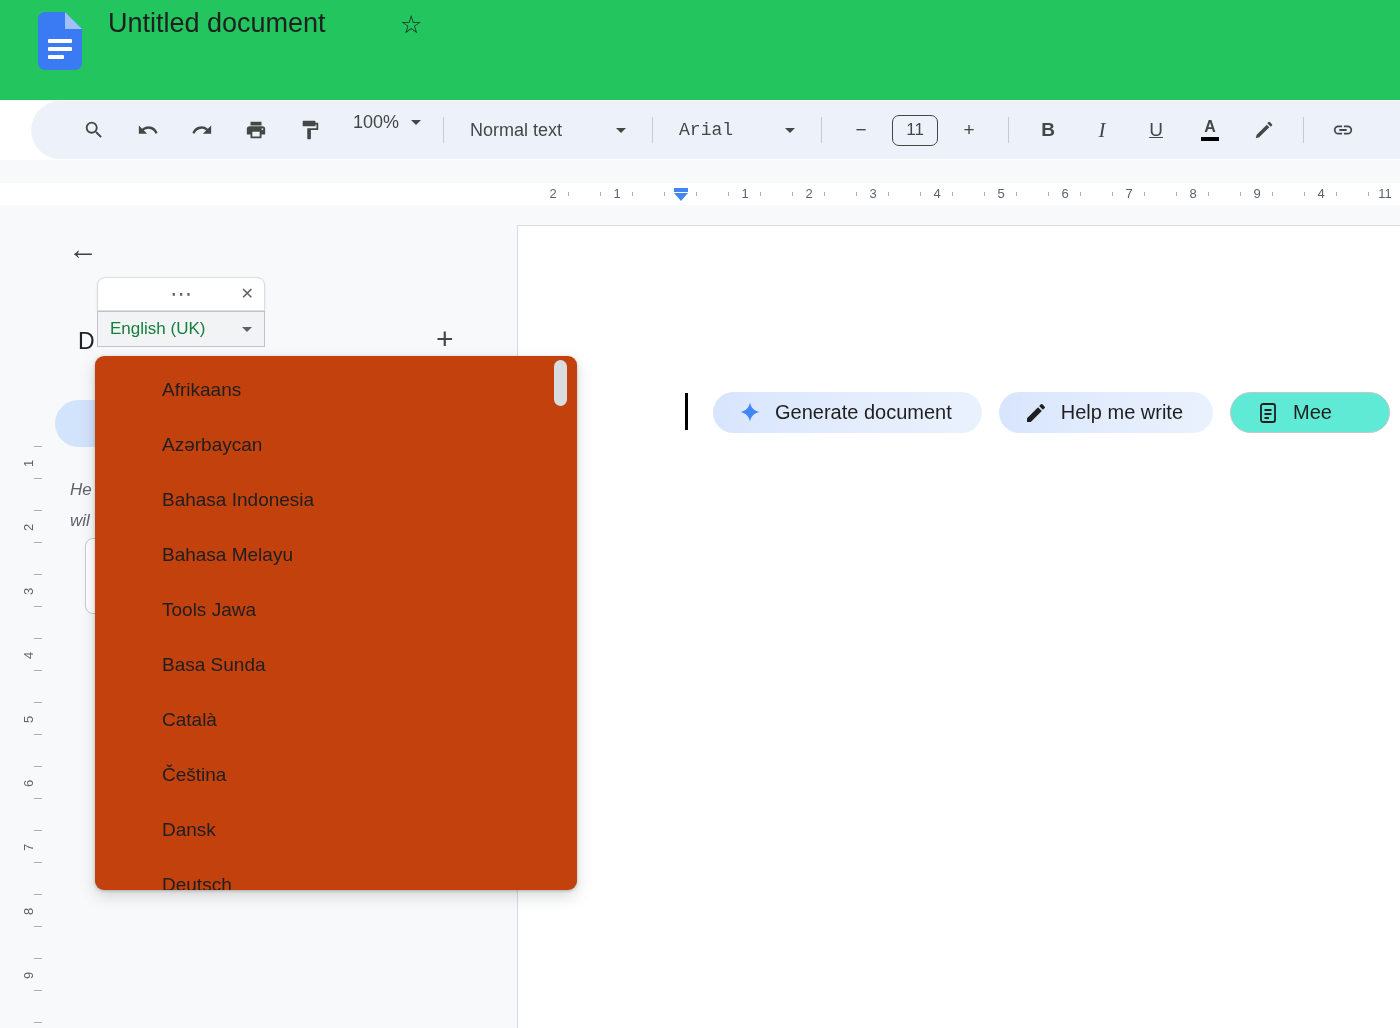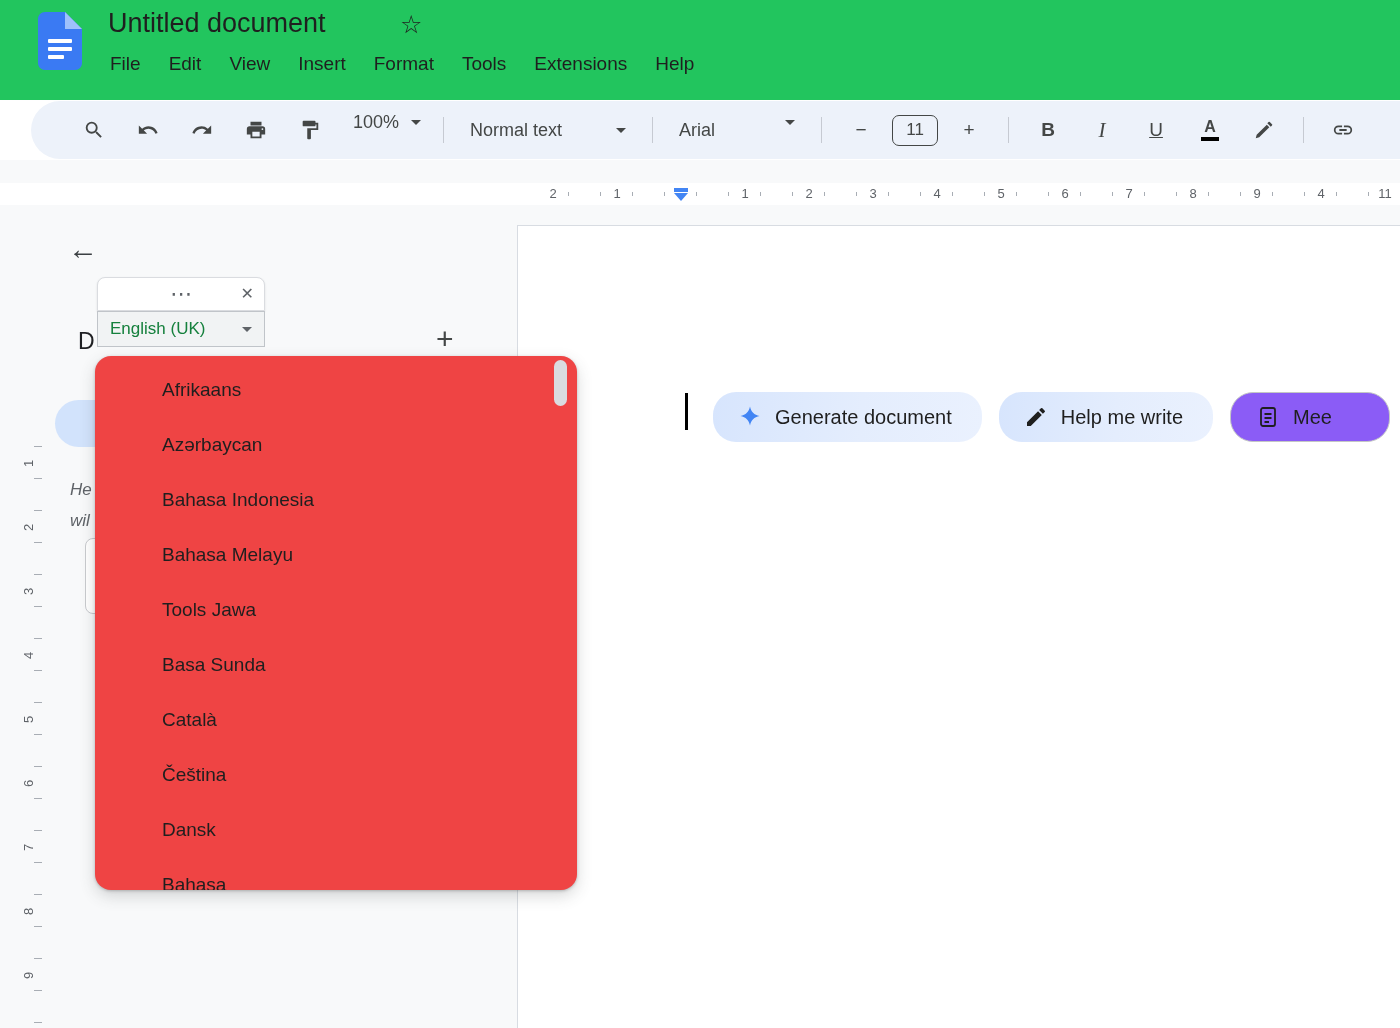--- a/index.html
+++ b/index.html
@@ -22,21 +22,21 @@
     position: absolute; left: 31px; top: 101px; width: 1369px; height: 58px;
     background: #edf2fa; border-radius: 29px 0 0 29px;
     display: flex; align-items: center; padding-left: 36px; color: #444746; z-index: 4;
   }
   .tb-btn { width: 30px; height: 30px; margin: 0 12px; display: flex; align-items: center; justify-content: center; border-radius: 4px; cursor: pointer; flex: none; }
   .tb-btn svg { width: 22px; height: 22px; fill: #444746; }
   .caret { width: 0; height: 0; border-left: 5px solid transparent; border-right: 5px solid transparent; border-top: 5.5px solid #444746; display: inline-block; flex: none; }
   .tb-divider { width: 1px; height: 26px; background: #c6cad2; margin: 0 12px; flex: none; }
   .zoom-ctrl { display: flex; align-items: center; gap: 12px; margin: 0 10px 16px 16px; font-size: 18px; cursor: pointer; flex: none; }
   .style-ctrl { display: flex; align-items: center; justify-content: space-between; width: 172px; margin: 0 6px; padding: 0 8px; font-size: 18px; cursor: pointer; flex: none; text-align: right; }
-  .font-ctrl { display: flex; justify-content: space-between; width: 132px; margin: 0 6px; padding: 0 8px; font-size: 18px; cursor: pointer; flex: none; }
+  .font-ctrl { display: flex; align-items: center; justify-content: space-between; width: 132px; margin: 0 6px; padding: 0 8px; font-size: 18px; cursor: pointer; flex: none; font-family: Liberation Mono, monospace; }
   .size-box { width: 46px; height: 31px; border: 1.5px solid #444746; border-radius: 7px; display: flex; align-items: center; justify-content: center; font-size: 17px; margin: 0 4px; cursor: text; flex: none; background: transparent; }
   .fmt-letter { font-size: 19px; }
   .b-l { font-weight: 700; }
   .i-l { font-family: "Liberation Serif", "DejaVu Serif", serif; font-style: italic; font-size: 21px; }
   .u-l { text-decoration: underline; }
   .a-wrap { display: flex; flex-direction: column; align-items: center; line-height: 1; }
   .a-letter { font-size: 16px; font-weight: 600; }
   .a-bar { width: 18px; height: 4px; background: #000; margin-top: 2px; }
 
   
@@ -54,41 +54,41 @@
     background: repeating-linear-gradient(to bottom, transparent 0 31px, #a8adb4 31px 32px); }
   .vnums { padding-top: 32px; }
   .vrow { height: 64px; display: flex; align-items: center; justify-content: center; }
   .vnum { transform: rotate(-90deg); font-size: 13px; color: #5f6368; }
 
   
   .canvas { position: absolute; left: 0; top: 160px; width: 1400px; height: 868px; background: #f8f9fa; z-index: 1; }
   .page { position: absolute; left: 517px; top: 65px; width: 883px; height: 803px; background: #fff; border-left: 1px solid #d8dce2; border-top: 1px solid #d8dce2; cursor: text; }
   .text-cursor { position: absolute; left: 167px; top: 167px; width: 2.5px; height: 37px; background: #000; }
   .ai-chips { position: absolute; left: 195px; top: 166px; display: flex; gap: 17px; }
-  .chip { height: 50px; border-radius: 23px; display: flex; align-items: center; gap: 13px; padding: 0 30px 0 25px; font-size: 20px; color: #1f1f1f; cursor: pointer; white-space: nowrap;
+  .chip { height: 41px; border-radius: 23px; display: flex; align-items: center; gap: 13px; padding: 0 30px 0 25px; font-size: 20px; color: #1f1f1f; cursor: pointer; white-space: nowrap;
     background: linear-gradient(93deg, #d7e5fd 0%, #e4edfd 55%, #eaf1fe 100%); flex: none; }
   .chip svg { width: 24px; height: 24px; flex: none; }
-  .chip.outline { background: #8b5cf6; border: 1px solid #c4c7c5; width: 160px; overflow: hidden; }
+  .chip.outline { background: #5eead4; border: 1px solid #c4c7c5; width: 160px; overflow: hidden; }
 
   
   .back-arrow { position: absolute; left: 68px; top: 74px; font-size: 30px; color: #3c4043; cursor: pointer; line-height: 1; }
   .mini-card { position: absolute; left: 97px; top: 117px; width: 168px; height: 34px; background: #fff; border: 1px solid #dadce0; border-radius: 8px 8px 0 0; box-shadow: 0 1px 2px rgba(60,64,67,.15); }
   .more-dots { position: absolute; left: 0; right: 0; top: 2px; text-align: center; font-size: 22px; color: #5f6368; cursor: pointer; line-height: 28px; }
   .close-x { position: absolute; right: 10px; top: 6px; font-size: 16px; color: #5f6368; cursor: pointer; }
   .lang-button { position: absolute; left: 97px; top: 151px; width: 168px; height: 36px; background: #f1f3f4; border: 1px solid #c0c4c9; display: flex; align-items: center; justify-content: space-between; padding: 0 12px; cursor: pointer; }
   .lang-button span { font-size: 17px; color: #15803d; }
   .lang-button .caret { border-top-color: #5f6368; }
   .partial-label { position: absolute; left: 78px; top: 168px; font-size: 23px; color: #202124; }
   .plus-button { position: absolute; left: 436px; top: 164px; font-size: 30px; color: #444746; cursor: pointer; line-height: 1; }
   .mic-pill { position: absolute; left: 55px; top: 240px; width: 58px; height: 47px; background: #d2e3fc; border-radius: 24px 0 0 24px; cursor: pointer; }
   .helper-text { position: absolute; left: 70px; top: 314px; font-size: 17px; font-style: italic; color: #5f6368; line-height: 31px; }
   .panel-input { position: absolute; left: 85px; top: 378px; width: 13px; height: 76px; background: #fff; border: 1px solid #c8cace; border-radius: 8px 0 0 8px; }
 
   
-  .lang-menu { position: absolute; left: 95px; top: 196px; width: 482px; height: 534px; background: #ef4444; border-radius: 16px;
+  .lang-menu { position: absolute; left: 95px; top: 196px; width: 482px; height: 534px; background: #c2410c; border-radius: 9px;
     box-shadow: 0 1px 3px rgba(60,64,67,.3), 0 6px 16px rgba(60,64,67,.2); z-index: 5; overflow: hidden; text-align: center; }
   .lang-menu ul { list-style: none; padding-top: 6px; }
   .lang-item { height: 55px; display: flex; align-items: center; padding-left: 67px; font-size: 19px; color: #1f1f1f; cursor: pointer; }
   .scroll-thumb { position: absolute; right: 10px; top: 4px; width: 13px; height: 46px; background: #dadce0; border-radius: 7px; cursor: pointer; }
 </style>
 </head>
 <body>
 
 <div class="header">
   <div class="logo">
@@ -97,38 +97,20 @@
       <path d="M27 0v17h17L27 0z" fill="#9ec1fb"></path>
       <g fill="#ffffff">
         <rect x="10" y="27" width="24" height="4" rx="1"></rect>
         <rect x="10" y="35" width="24" height="4" rx="1"></rect>
         <rect x="10" y="43" width="16" height="4" rx="1"></rect>
       </g>
     </svg>
   </div>
   <span class="doc-title">Untitled document</span>
   <span class="star-icon">☆</span>
-  <nav class="menubar">
-
-      <span class="menu-item">File</span>
-
-      <span class="menu-item">Edit</span>
-
-      <span class="menu-item">View</span>
-
-      <span class="menu-item">Insert</span>
-
-      <span class="menu-item">Format</span>
-
-      <span class="menu-item">Tools</span>
-
-      <span class="menu-item">Extensions</span>
-
-      <span class="menu-item">Help</span>
-    </nav>
 </div>
 
 <div class="toolbar">
   <div class="tb-btn">
     <svg viewBox="0 0 24 24">
         <path d="M15.5 14h-.79l-.28-.27A6.47 6.47 0 0 0 16 9.5 6.5 6.5 0 1 0 9.5 16c1.61 0 3.09-.59 4.23-1.57l.27.28v.79l5 4.99L20.49 19l-4.99-5zm-6 0C7.01 14 5 11.99 5 9.5S7.01 5 9.5 5 14 7.01 14 9.5 11.99 14 9.5 14z"></path>
       </svg>
   </div>
   <div class="tb-btn">
     <svg viewBox="0 0 24 24">
@@ -278,21 +260,21 @@
         <li class="lang-item">Tools Jawa</li>
 
         <li class="lang-item">Basa Sunda</li>
 
         <li class="lang-item">Català</li>
 
         <li class="lang-item">Čeština</li>
 
         <li class="lang-item">Dansk</li>
 
-        <li class="lang-item">Bahasa</li>
+        <li class="lang-item">Deutsch</li>
       </ul>
     <div class="scroll-thumb"></div>
   </div>
 </div>
 
 <div class="ruler-h">
   <div class="hticks"></div>
   <div class="hnums">
 
       <span class="hnum">2</span>

